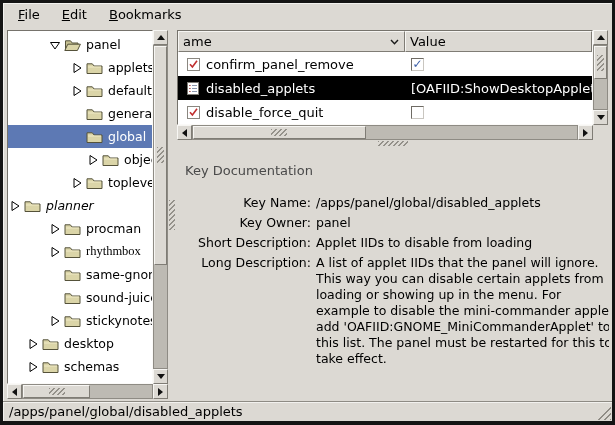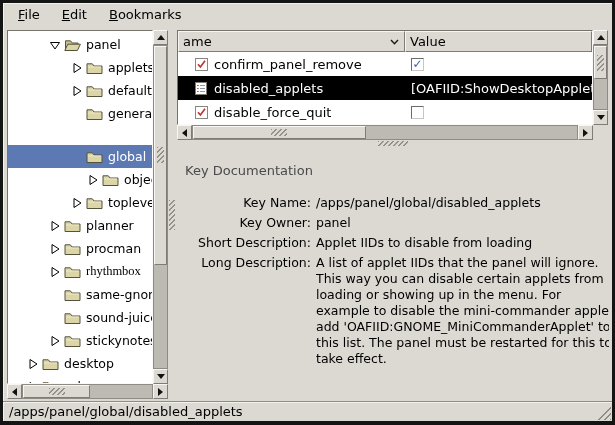--- a/index.html
+++ b/index.html
@@ -36,21 +36,21 @@
   
   .right-pane{flex:1;display:flex;flex-direction:column;min-width:0;}
   .table-area{flex:none;display:grid;grid-template-columns:1fr 16px;grid-template-rows:95px 15px;}
   .table-box{background:#fff;border:1px solid;border-color:#76736c #fbfaf8 #fbfaf8 #76736c;overflow:hidden;display:flex;flex-direction:column;}
   .thead{display:flex;height:21px;flex:none;}
   .th{background:#dcd9d3;border:1px solid;border-color:#f7f6f3 #7f7c75 #7f7c75 #f7f6f3;display:flex;align-items:center;padding:0 4px;overflow:hidden;gap:32px;}
   .th-name{width:227px;flex:none;justify-content:space-between;}
   .th-value{flex:1;}
   .trow{height:24px;display:flex;align-items:center;flex:none;}
   .trow.selected{color:#fff;}
-  .td-name{width:227px;flex:none;display:flex;align-items:center;padding-left:16px;overflow:hidden;white-space:nowrap;}
+  .td-name{width:227px;flex:none;display:flex;align-items:center;padding-left:8px;overflow:hidden;white-space:nowrap;}
   .td-value{flex:1;display:flex;align-items:center;padding-left:6px;overflow:hidden;white-space:nowrap;}
   .keyicon{width:15px;height:15px;flex:none;margin-right:5px;display:inline-flex;}
   .checkbox{width:13px;height:13px;background:#fff;border:1px solid;border-color:#6e6b64 #c9c6c0 #c9c6c0 #6e6b64;display:flex;align-items:center;justify-content:center;font-size:12px;font-weight:bold;line-height:1;}
   
   .vsb{display:flex;flex-direction:column;width:15px;}
   .hsb{display:flex;flex-direction:row;height:15px;}
   .sb-btn{width:15px;height:15px;flex:none;background:#dcd9d3;border:1px solid;border-color:#f7f6f3 #7f7c75 #7f7c75 #f7f6f3;display:flex;align-items:center;justify-content:center;}
   .sb-trough{flex:1;background:#bdbab3;border:1px solid #8e8b84;position:relative;}
   .sb-thumb{position:absolute;background:#dcd9d3;border:1px solid;border-color:#f7f6f3 #7f7c75 #7f7c75 #f7f6f3;display:flex;align-items:center;justify-content:center;}
   .vsb .sb-thumb{left:0;right:0;}
@@ -133,21 +133,21 @@
           <div class="tree-row" style="padding-left: 62px;">
             <span class="expander"></span>
             <span class="folder">
               <svg width="17" height="14" viewBox="0 0 17 14">
                 <path d="M1 12.5 V2.8 h5.3 l1.8 2.2 H16 V12.5 Z" fill="#dbd5a8" stroke="#55523a"></path>
                 <path d="M2 6 H15" stroke="#efe9c6" fill="none"></path>
               </svg>
             </span>
             <span class="tlabel">general</span>
           </div>
-          <div class="tree-row selected" style="padding-left: 62px; background: rgb(93, 121, 180); margin-top: 20px;">
+          <div class="tree-row selected" style="padding-left: 62px; background: rgb(93, 121, 180);">
             <span class="expander"></span>
             <span class="folder">
               <svg width="17" height="14" viewBox="0 0 17 14">
                 <path d="M1 12.5 V2.8 h5.3 l1.8 2.2 H16 V12.5 Z" fill="#dbd5a8" stroke="#55523a"></path>
                 <path d="M2 6 H15" stroke="#efe9c6" fill="none"></path>
               </svg>
             </span>
             <span class="tlabel">global</span>
           </div>
           <div class="tree-row" style="padding-left: 78px;">
@@ -171,21 +171,21 @@
               </svg>
             </span>
             <span class="folder">
               <svg width="17" height="14" viewBox="0 0 17 14">
                 <path d="M1 12.5 V2.8 h5.3 l1.8 2.2 H16 V12.5 Z" fill="#dbd5a8" stroke="#55523a"></path>
                 <path d="M2 6 H15" stroke="#efe9c6" fill="none"></path>
               </svg>
             </span>
             <span class="tlabel">toplevels</span>
           </div>
-          <div class="tree-row" style="padding-left: 40px;">
+          <div class="tree-row" style=" font-style: italic;">
             <span class="expander">
               <svg width="12" height="12" viewBox="0 0 12 12">
                 <polygon points="3,1.5 10,6 3,10.5" fill="#fff" stroke="#000"></polygon>
               </svg>
             </span>
             <span class="folder">
               <svg width="17" height="14" viewBox="0 0 17 14">
                 <path d="M1 12.5 V2.8 h5.3 l1.8 2.2 H16 V12.5 Z" fill="#dbd5a8" stroke="#55523a"></path>
                 <path d="M2 6 H15" stroke="#efe9c6" fill="none"></path>
               </svg>

